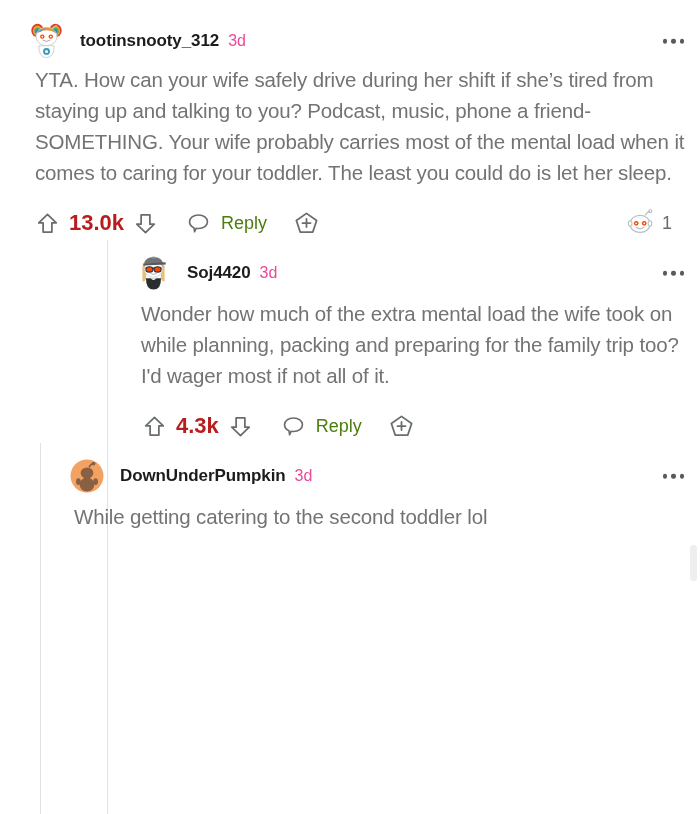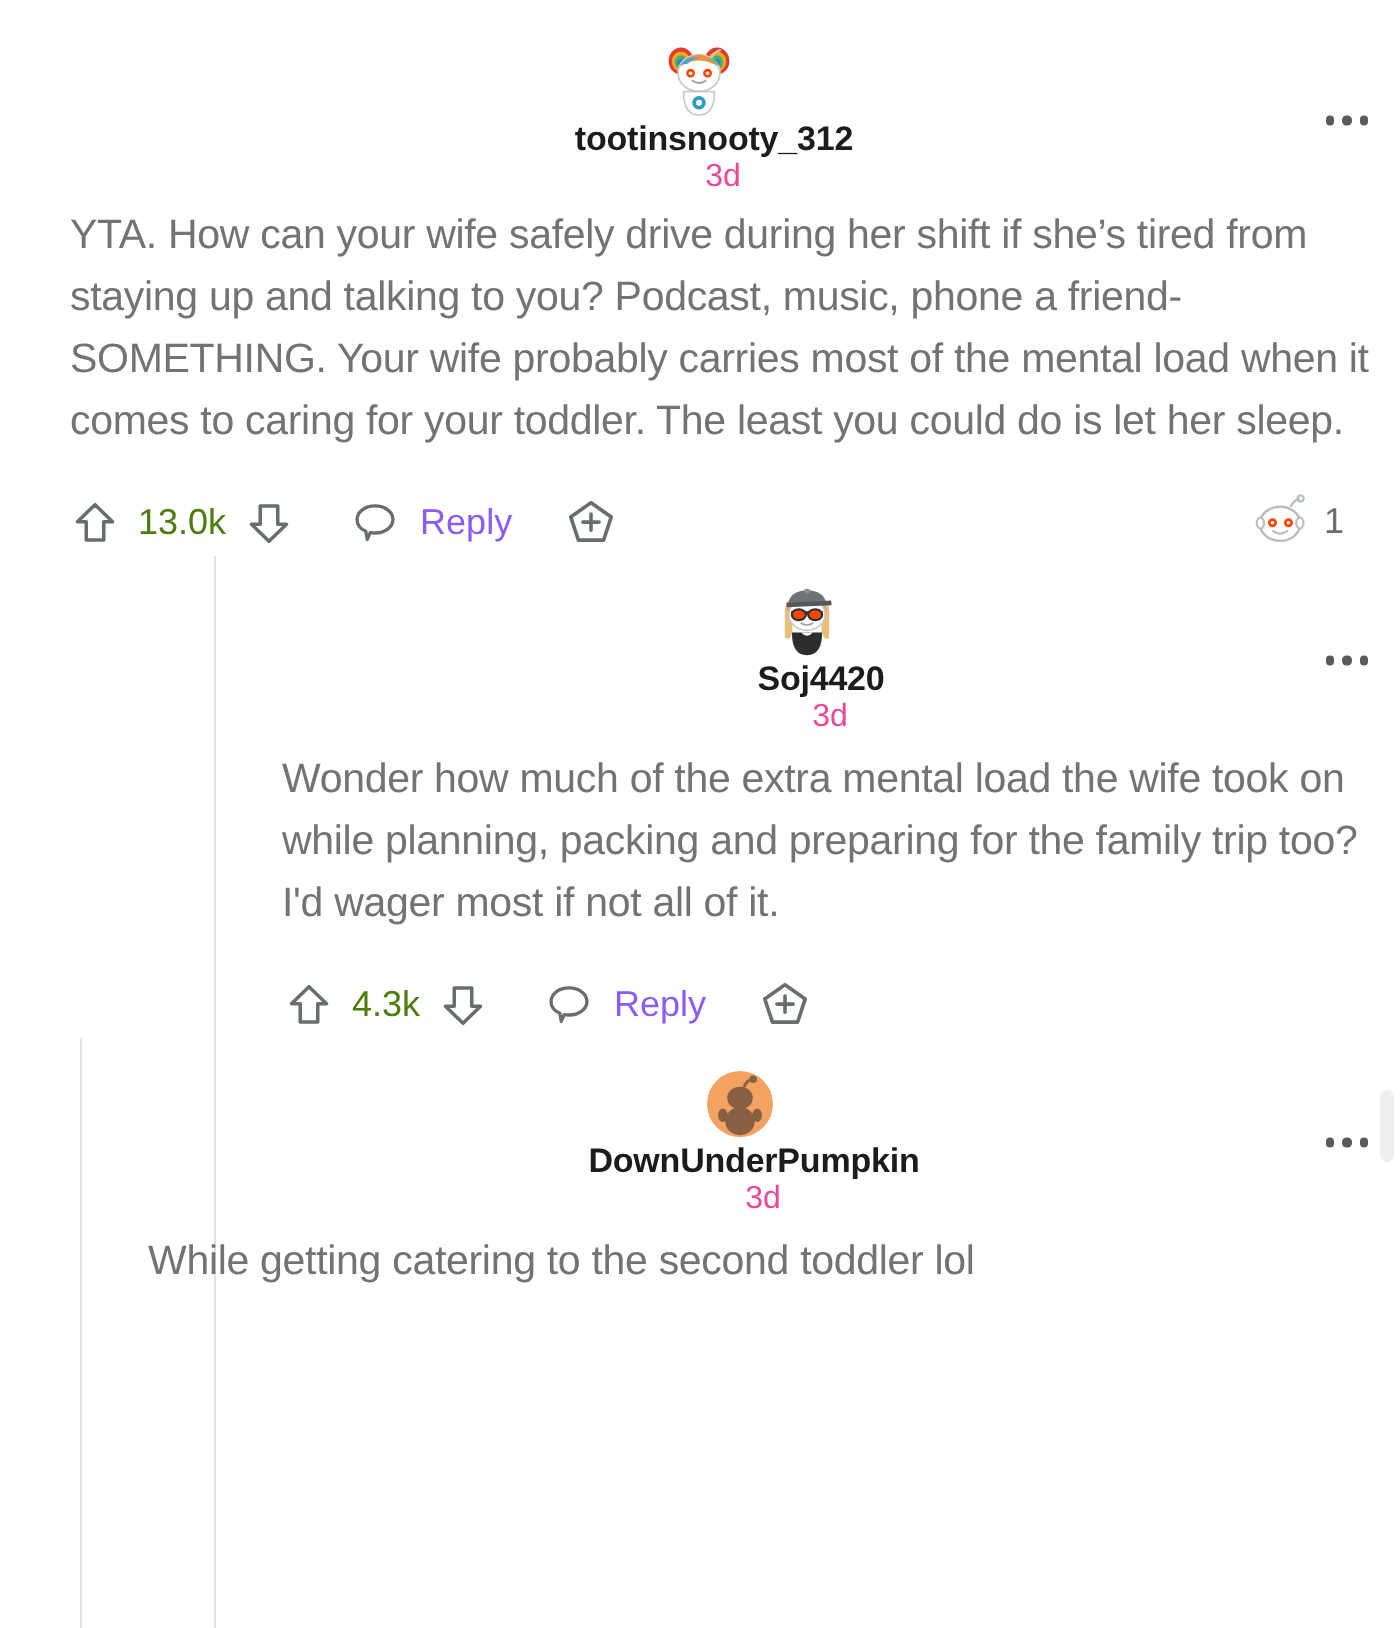--- a/index.html
+++ b/index.html
@@ -43,21 +43,20 @@
     bottom: -400px;
     width: 1px;
     background: #e2e2e3;
   }
 
   .comment-head {
     display: flex;
     align-items: center;
     position: relative;
     min-height: 34px;
-    flex-direction: column;
   }
 
   .avatar {
     flex: 0 0 auto;
     width: 38px;
     height: 38px;
     margin-right: 14px;
     position: relative;
   }
   .avatar svg { display: block; width: 38px; height: 38px; }
@@ -115,35 +114,36 @@
     margin-left: 7px;
     position: relative;
     height: 34px;
   }
   .vote-group {
     display: flex;
     align-items: center;
   }
   .vote-arrow { cursor: pointer; display: block; }
   .score {
-    font-size: 18px;
-    color: #4d7c0f;
+    font-size: 22px;
+    color: #b91c1c;
     margin: 0 9px;
     min-width: 10px;
     white-space: nowrap;
+    font-weight: bold;
   }
   .reply-group {
     display: flex;
     align-items: center;
     margin-left: 28px;
     cursor: pointer;
   }
   .reply-label {
     font-size: 18px;
-    color: #8b5cf6;
+    color: #4d7c0f;
     margin-left: 10px;
   }
   .award-btn {
     margin-left: 26px;
     cursor: pointer;
     display: block;
   }
 
   .award-chip {
     position: absolute;

